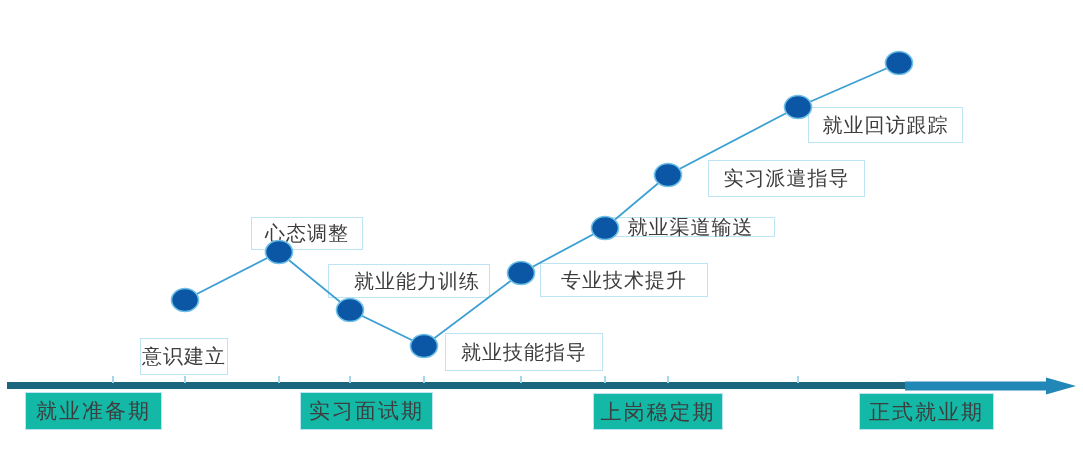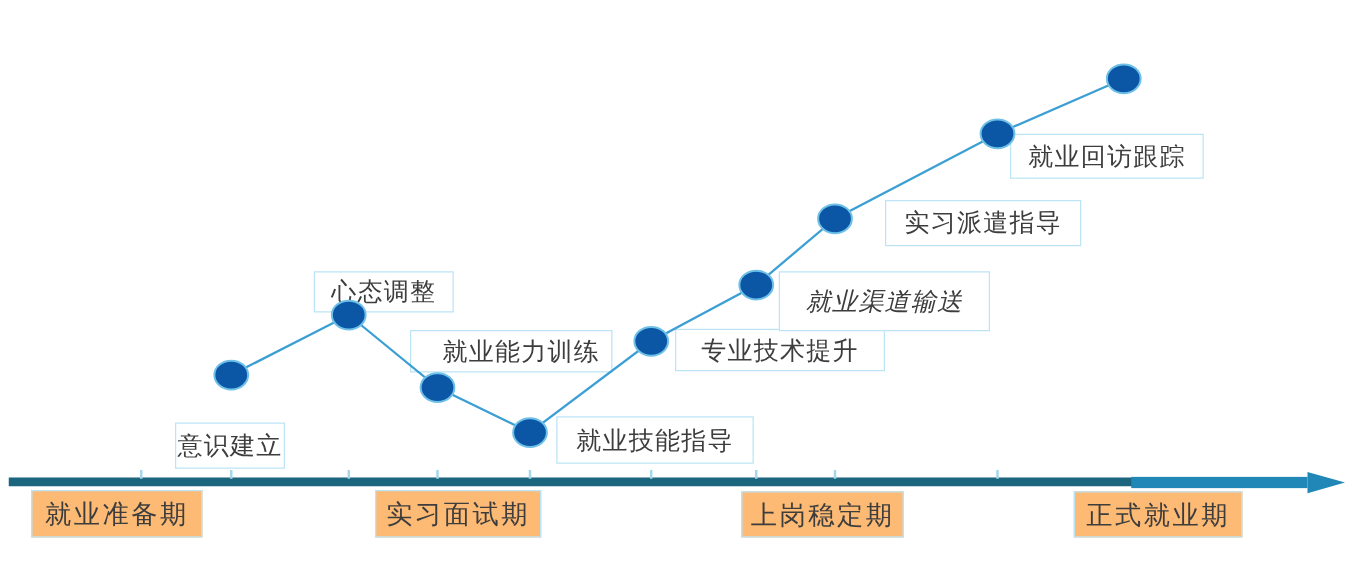--- a/index.html
+++ b/index.html
@@ -20,39 +20,39 @@
     border:1px solid #bce4f5;
     color:#3d3d3d;
     font-size:20px;
     white-space:nowrap;
     letter-spacing:1px;
   }
   .phase-label{
     position:absolute;
     box-sizing:border-box;
     display:flex;align-items:center;justify-content:center;
-    background:#fdba74;
+    background:#14b8a6;
     border:1px solid #bce4f5;
     color:#3d3d3d;
     font-size:21px;
     white-space:nowrap;
     letter-spacing:2px;
   }
 </style>
 </head>
 <body>
 
 <div class="stage">
   <div class="labels-layer" id="labels-layer">
       <div class="milestone-label" style="left: 140px; top: 338px; width: 88px; height: 37px;">意识建立</div>
       <div class="milestone-label" style="left: 223px; top: 217px; width: 112px; height: 33px; margin-left: 28px;">心态调整</div>
       <div class="milestone-label" style="left: 328px; top: 264px; width: 162px; height: 34px; padding-left: 16px;">就业能力训练</div>
       <div class="milestone-label" style="left: 445px; top: 333px; width: 158px; height: 38px;">就业技能指导</div>
       <div class="milestone-label" style="left: 540px; top: 263px; width: 168px; height: 34px;">专业技术提升</div>
-      <div class="milestone-label" style="left: 623px; top: 217px; width: 169px; height: 48px; font-style: italic;">就业渠道输送</div>
+      <div class="milestone-label" style="left: 606px; top: 217px; width: 169px; height: 20px;">就业渠道输送</div>
       <div class="milestone-label" style="left: 708px; top: 160px; width: 157px; height: 37px;">实习派遣指导</div>
       <div class="milestone-label" style="left: 808px; top: 107px; width: 155px; height: 36px;">就业回访跟踪</div>
       <div class="phase-label" style="left: 25px; top: 392px; width: 137px; height: 38px;">就业准备期</div>
       <div class="phase-label" style="left: 300px; top: 392px; width: 133px; height: 38px;">实习面试期</div>
       <div class="phase-label" style="left: 593px; top: 393px; width: 130px; height: 37px;">上岗稳定期</div>
       <div class="phase-label" style="left: 859px; top: 393px; width: 135px; height: 37px;">正式就业期</div>
     </div>
   <svg class="chart-svg" id="chart-svg" width="1083" height="467" viewBox="0 0 1083 467">
       <rect x="7" y="382" width="905" height="7" fill="#1b657f"></rect>
       <rect x="112" y="376" width="2" height="7" fill="#a5d7ec"></rect>

